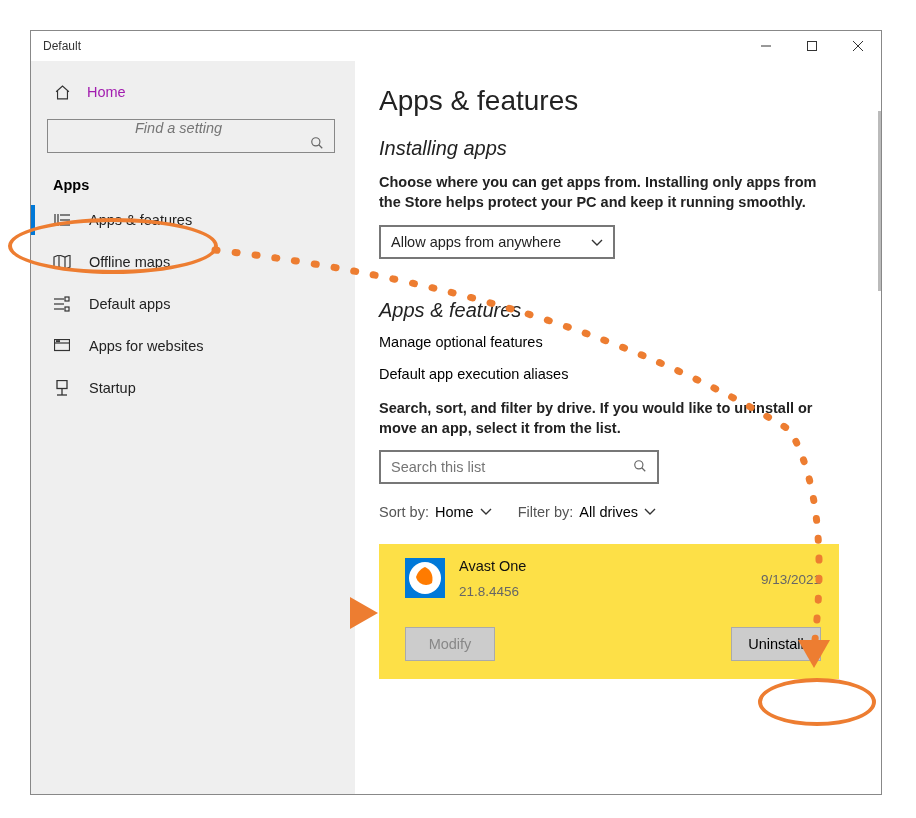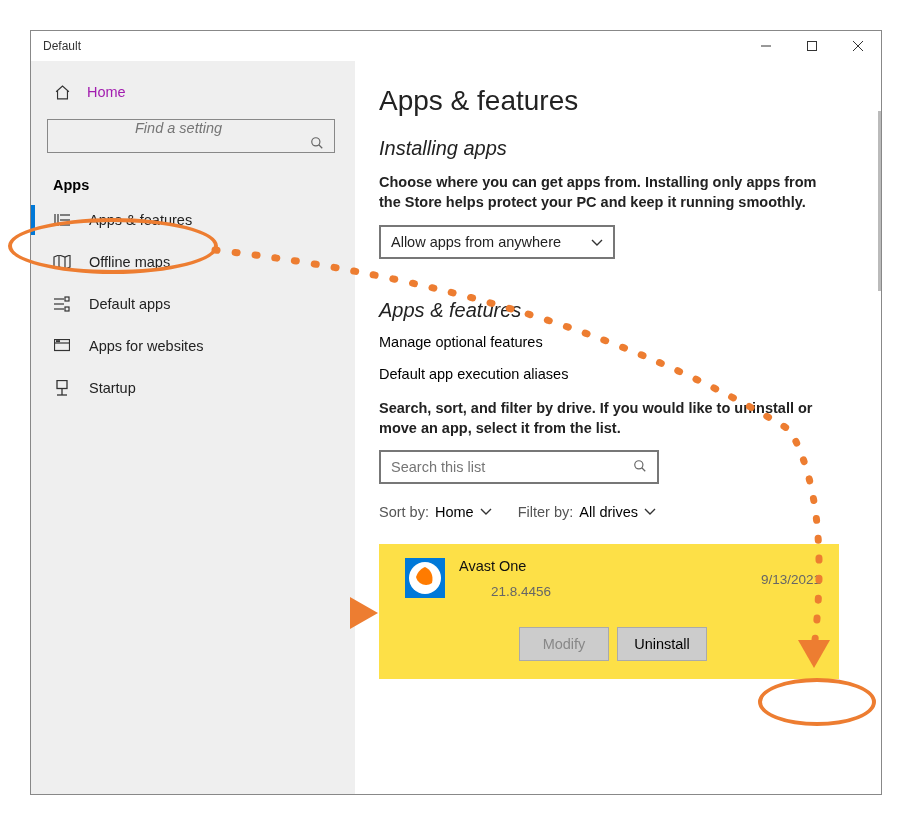--- a/index.html
+++ b/index.html
@@ -205,23 +205,23 @@
     background:#0079d8;
     display:flex; align-items:center; justify-content:center;
     border:2px solid #0079d8;
   }
   .app-icon-inner {
     width:32px;height:32px;background:#fff;border-radius:50%;
     display:flex;align-items:center;justify-content:center;
   }
   .app-meta { flex:1; }
   .app-name { font-size:14.5px; color:#111; }
-  .app-ver { font-size:13.5px; color:#666; margin-top:10px;margin-left:32px;}
+  .app-ver { font-size:13.5px; color:#666; margin-top:10px;}
   .app-date { font-size:13.5px; color:#666; text-align:right; margin-top:14px;}
-  .app-actions { display:flex; justify-content:center; gap:8px; margin-top:28px;}
+  .app-actions { display:flex; justify-content:space-between; gap:8px; margin-top:28px;}
   .btn {
     width:90px; height:34px;
     border:1px solid #aaa;
     background:#ccc;
     font-size:14.5px;
     cursor:pointer;
   }
   .btn.disabled { color:#888; cursor:default; }
   .scrollbar-ind {
     position:absolute; right:0; top:50px; width:3px; height:180px; background:#bbb;

